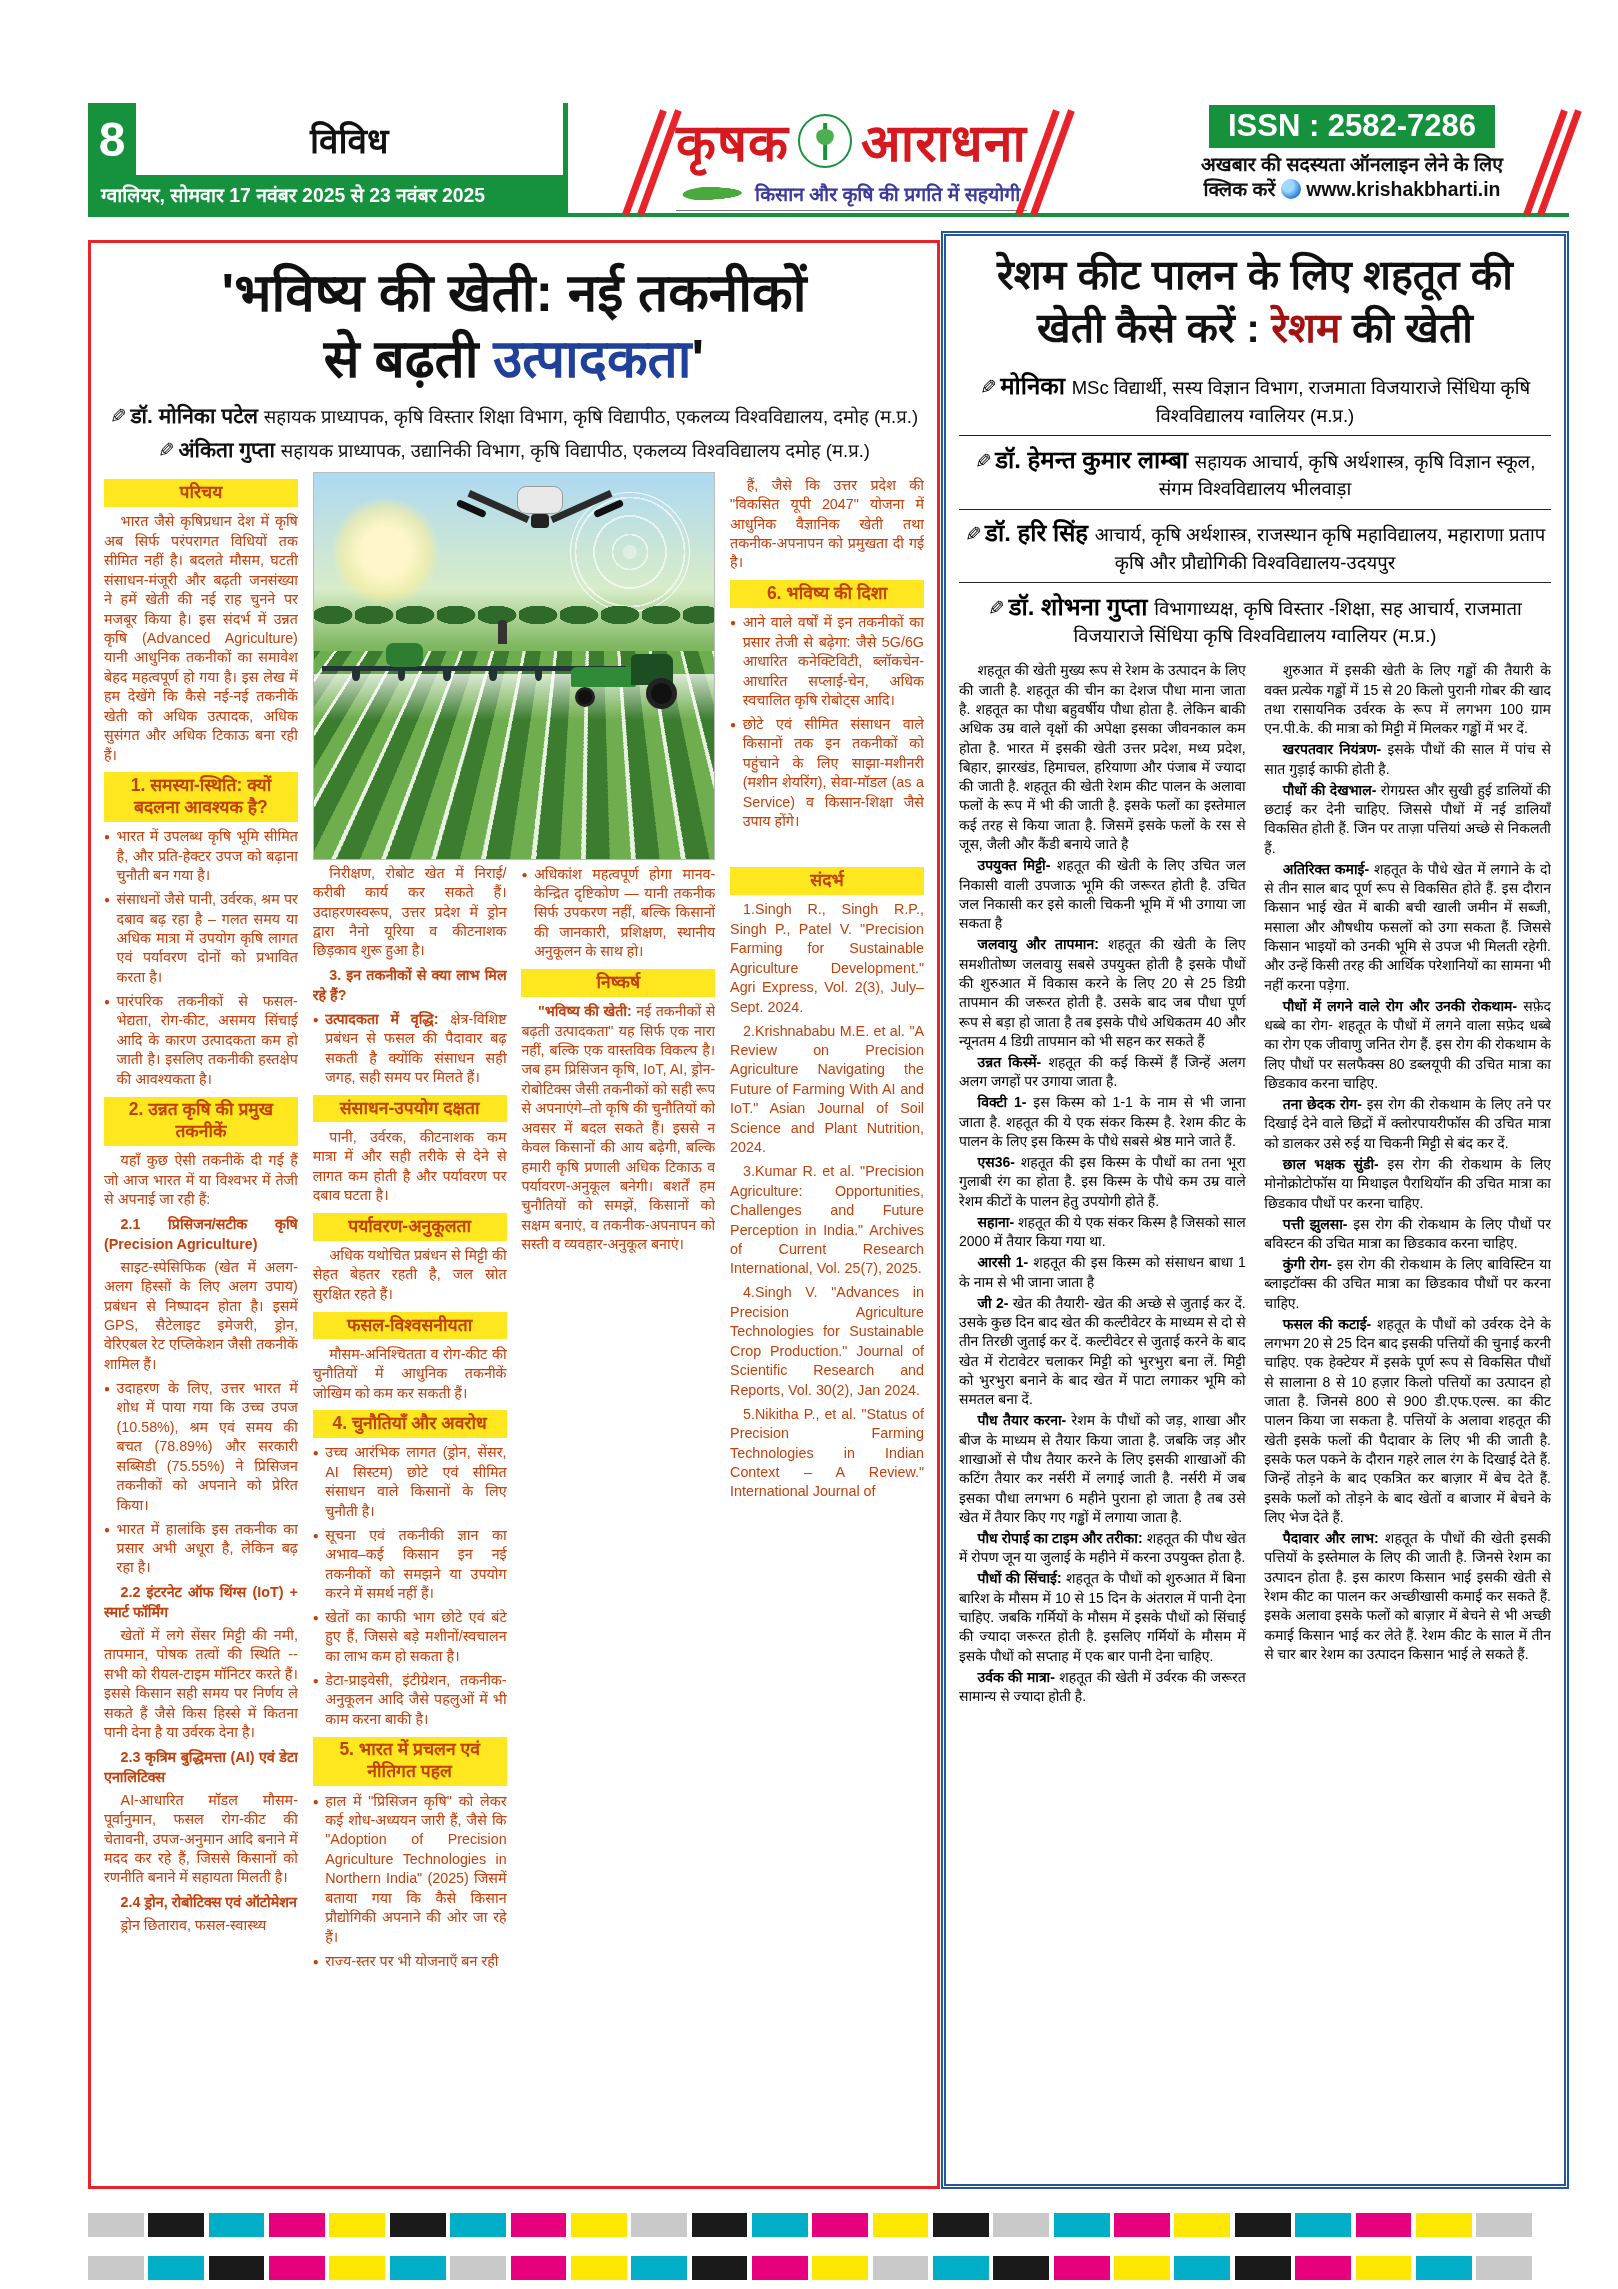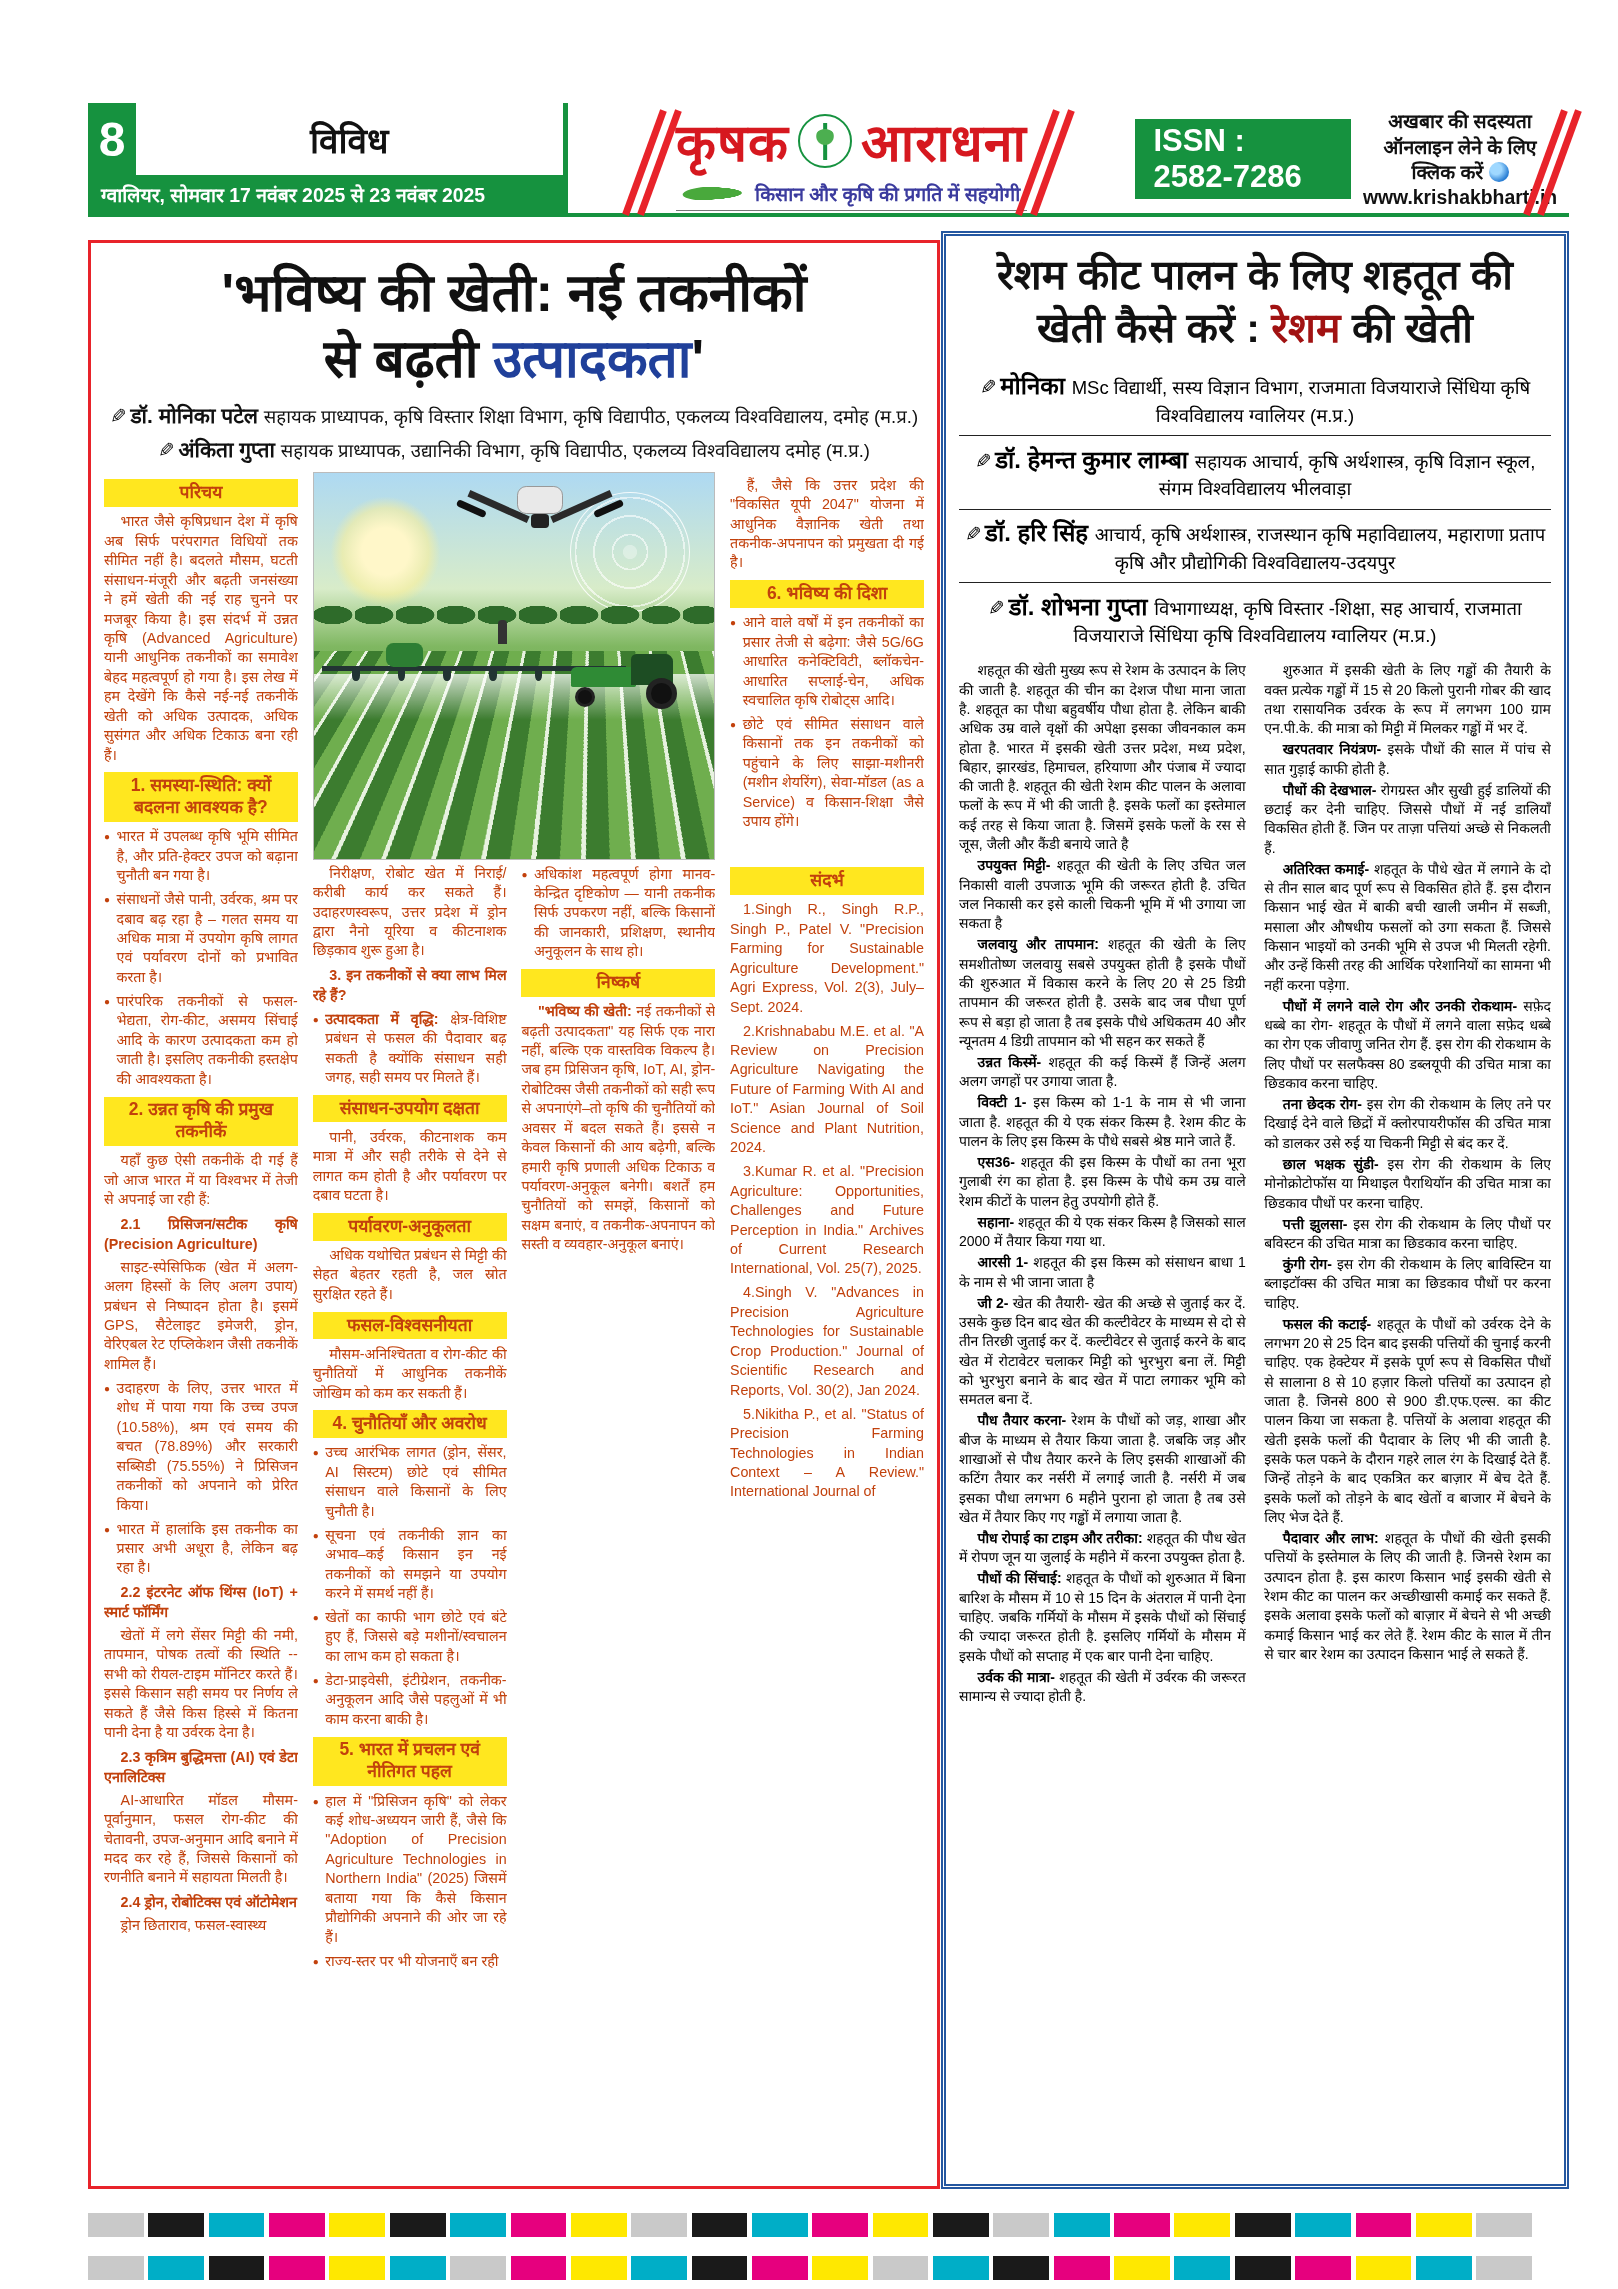--- a/index.html
+++ b/index.html
@@ -22,21 +22,21 @@
   .logo { width:54px; height:54px; border-radius:50%; border:2.8px solid #16923f; position:relative; background:#fff; }
   .logo:before { content:""; position:absolute; left:50%; top:7.4px; width:3.7px; height:37px; background:#16923f; transform:translateX(-50%); }
   .logo:after { content:""; position:absolute; left:50%; top:13px; width:24px; height:24px; transform:translateX(-50%);
                 background:radial-gradient(circle at 50% 30%, #4caf50 0 40%, transparent 45%); border-radius:50%; }
   .tagline-row { display:flex; align-items:center; justify-content:center; gap:7.4px; margin-top:3.7px; border-bottom:1.8px solid #777; padding-bottom:2.8px; }
   .leaf-swoosh { width:65px; height:14.8px; background:radial-gradient(ellipse at 30% 50%, #49a93c 0 60%, transparent 62%); border-radius:50%; transform:skewX(-30deg); }
   .tagline { font-size:19.4px; font-weight:bold; color:#3b3b9e; }
   .slashes { position:relative; width:42px; height:102px; flex:none; }
   .slashes i { position:absolute; top:0; width:6.5px; height:111px; background:#e8232a; transform:rotate(20deg); }
   .slashes i:nth-child(1){ left:7.4px; } .slashes i:nth-child(2){ left:22px; }
-  .hdr-right { width:434px; background:#fff; display:flex; flex-direction:row; align-items:center; position:relative; }
+  .hdr-right { width:434px; background:#fff; display:flex; flex-direction:column; align-items:center; position:relative; }
   .issn-box { background:#16923f; color:#fff; font-weight:bold; font-size:31px; padding:3.7px 18.5px; margin-top:1.8px; }
   .subscribe { text-align:center; font-size:19.4px; font-weight:bold; color:#111; margin-top:3.7px; line-height:1.3; }
   .globe-icon { display:inline-block; width:20px; height:20px; border-radius:50%;
                 background:radial-gradient(circle at 35% 35%, #9fd8ff 0 30%, #2b7fd4 70%); vertical-align:-2.8px; }
   .hdr-right .slashes { position:absolute; right:-7.4px; top:3.7px; }
 
   
   #left-article { position:absolute; left:88px; top:240px; width:852px; height:1949px;
                   border:3.7px solid #e8232a; background:#fff; padding:9.2px 13px; overflow:hidden; }
   #right-article { position:absolute; left:941px; top:231px; width:628px; height:1958px;

